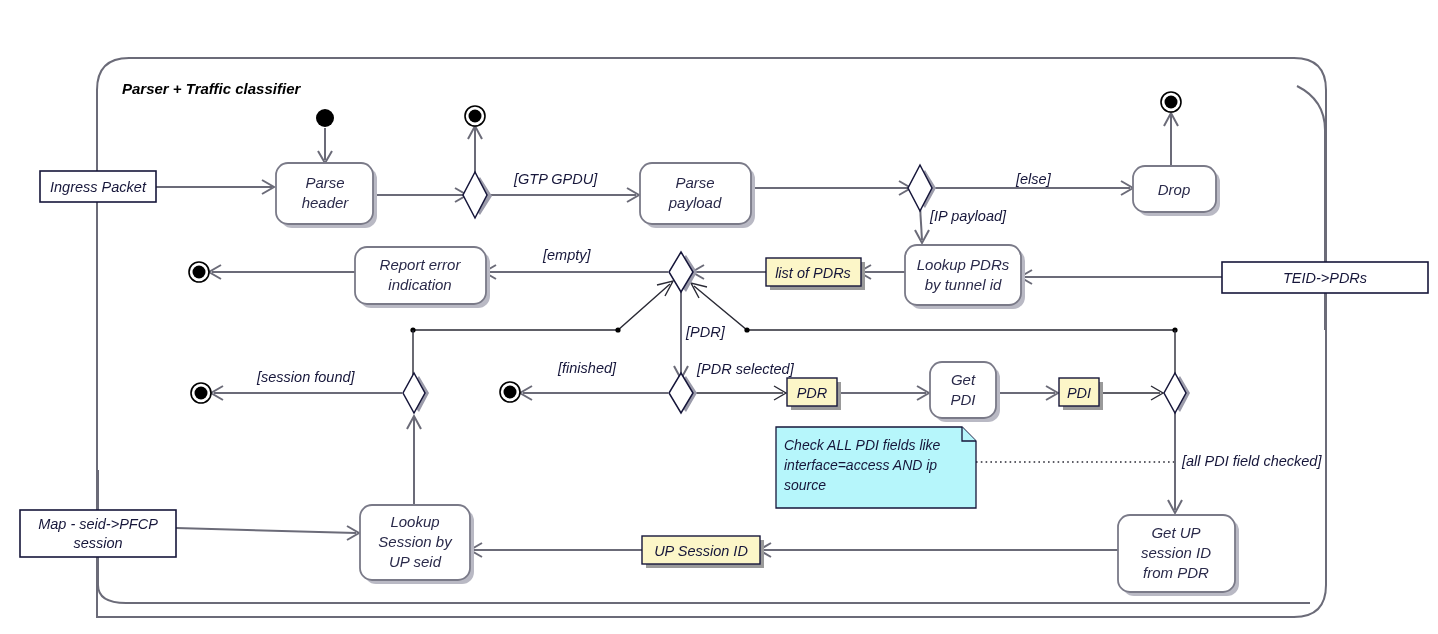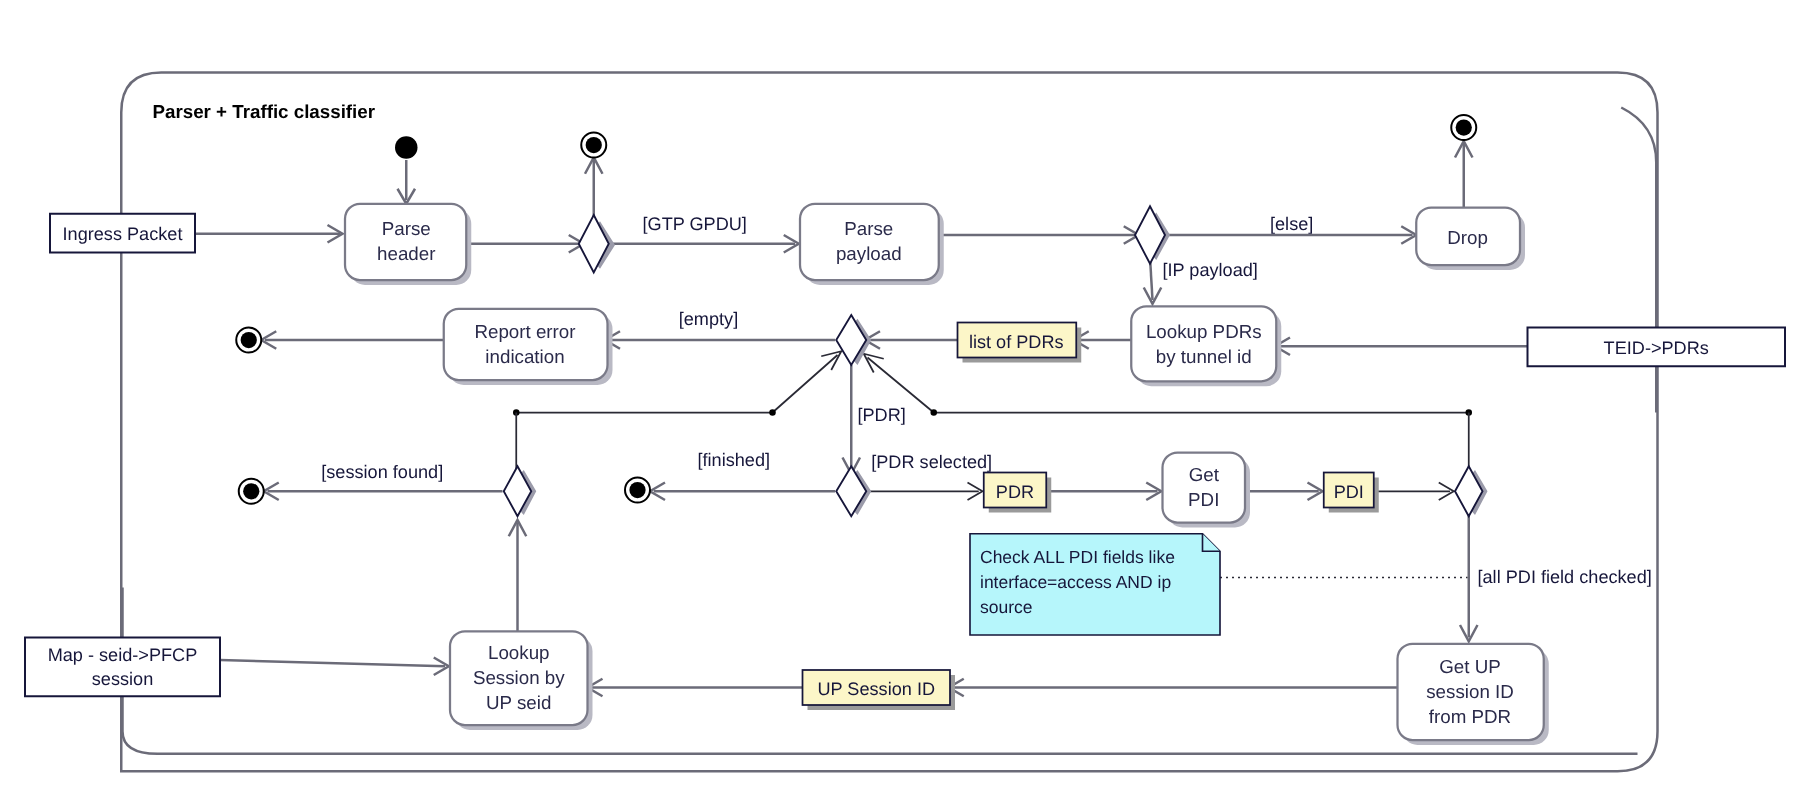--- a/index.html
+++ b/index.html
@@ -1,17 +1,17 @@
 <!DOCTYPE html>
 <html><head>
 <meta charset="utf-8">
 <style>
   html,body{margin:0;padding:0;background:#ffffff;}
   body{width:1438px;height:634px;font-family:"Liberation Sans",sans-serif;overflow:hidden;}
-  #stage{position:relative;width:1438px;height:634px;}
+  #stage{position:relative;width:1438px;height:634px;font-style:italic;}
   svg{display:block;}
   .edge{stroke:#6b6b78;stroke-width:2;fill:none;}
   .edge-thin{stroke:#2a2a35;stroke-width:1.4;fill:none;}
   .frame{stroke:#6b6b78;stroke-width:2;fill:none;}
   .act{fill:#ffffff;stroke:#7a7a88;stroke-width:1.8;}
   .actshadow{fill:#b9b9c4;stroke:none;}
   .objbox{fill:#ffffff;stroke:#16163a;stroke-width:1.6;}
   .pin{fill:#fcf6c8;stroke:#16163a;stroke-width:1.4;}
   .pinshadow{fill:#9a9a9a;stroke:none;}
   .note{fill:#b6f6fb;stroke:#16163a;stroke-width:1.3;}

